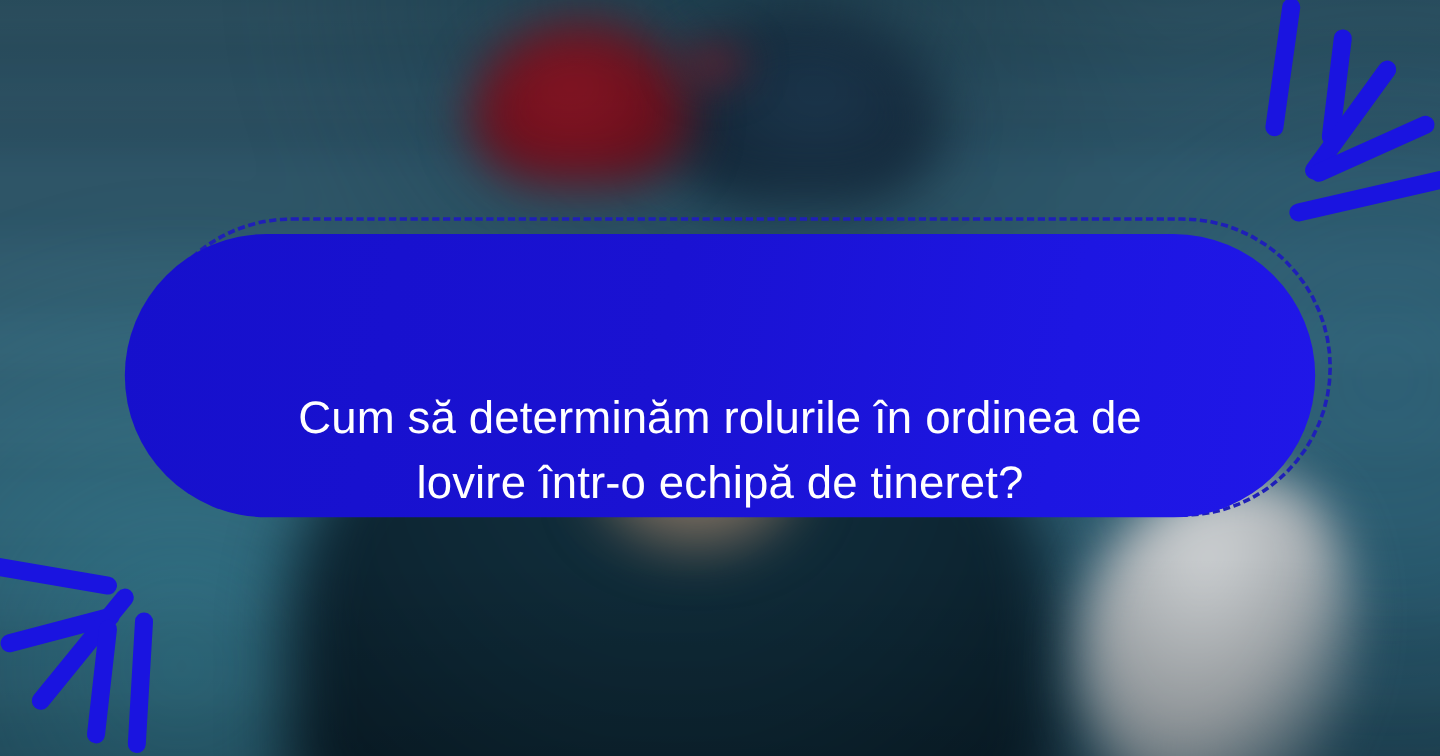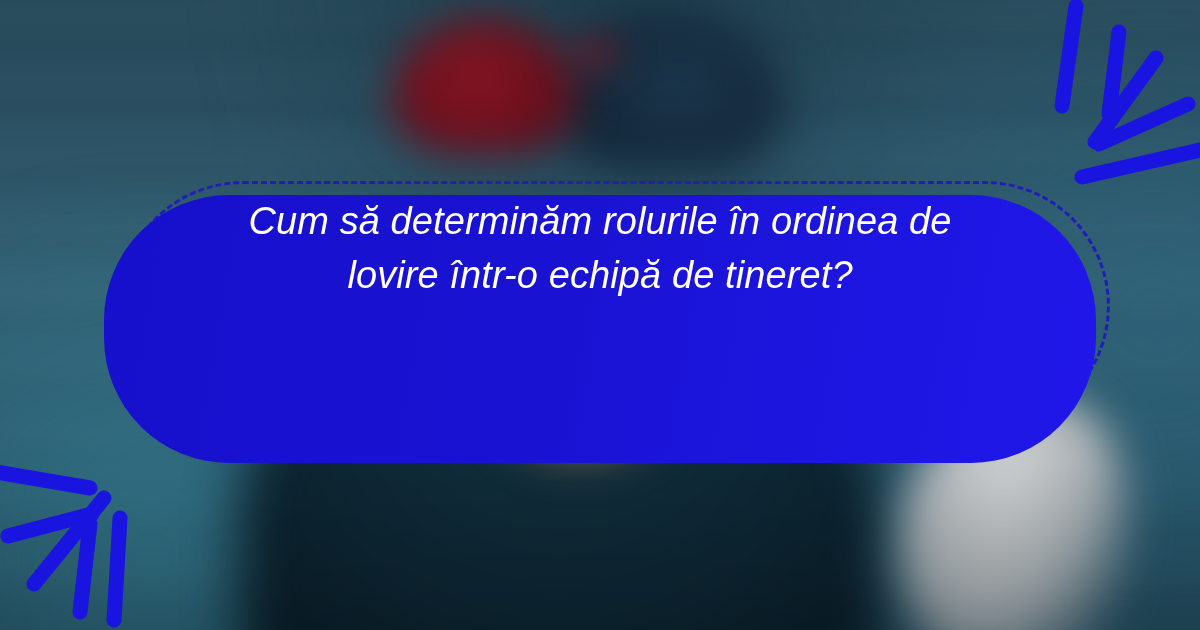--- a/index.html
+++ b/index.html
@@ -107,27 +107,26 @@
     position:absolute;left:104px;top:195px;width:992px;height:250px;
   }
   .card-dash{
     position:absolute;left:14px;top:-14px;width:992px;height:250px;
     border:3px dashed #1f1fb8;
     border-radius:125px;
     box-sizing:border-box;
     background:transparent;
   }
   .card{
-    position:absolute;left:0;top:0;width:992px;height:268px;
+    position:absolute;left:0;top:0;width:992px;height:236px;
     border-radius:125px;
     background:linear-gradient(100deg,#1610cc 0%,#1a12d2 45%,#1d16e2 78%,#2017e8 100%);
-    display:flex;align-items:flex-start;justify-content:center;
+    display:flex;align-items:flex-end;justify-content:center;
     box-sizing:border-box;
     padding:0 70px;
-    font-style:italic;
   }
   .headline{
     color:#ffffff;
     font-size:38px;
     line-height:1.42;
     font-weight:400;
     text-align:center;
     letter-spacing:0.1px;
     max-width:740px;
     margin:0;

